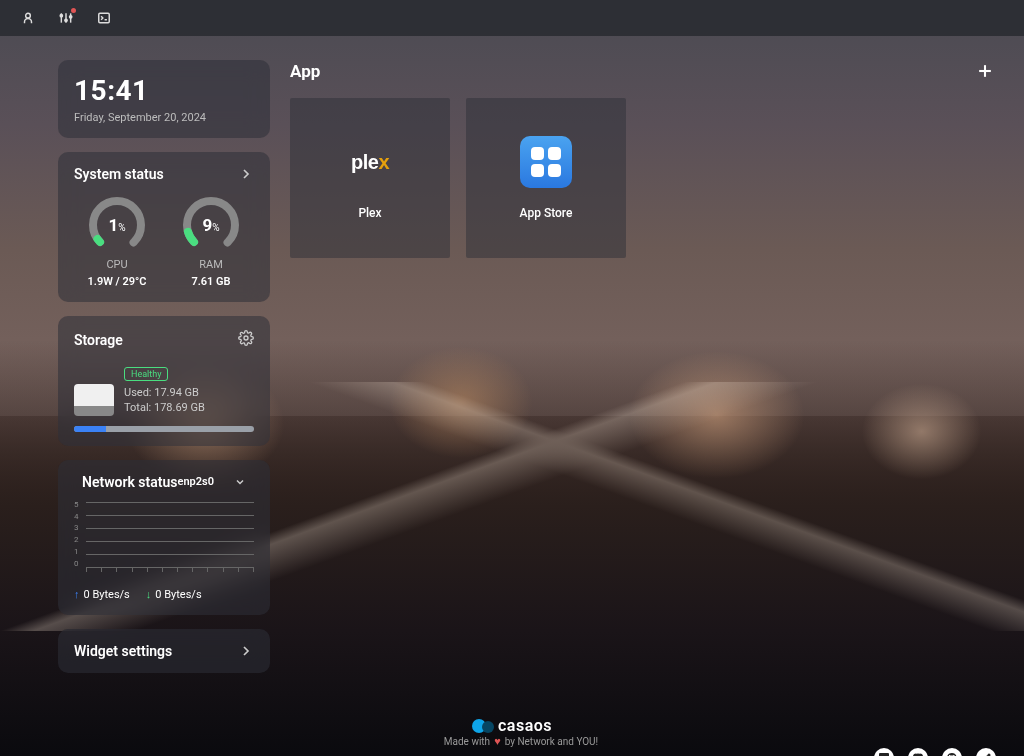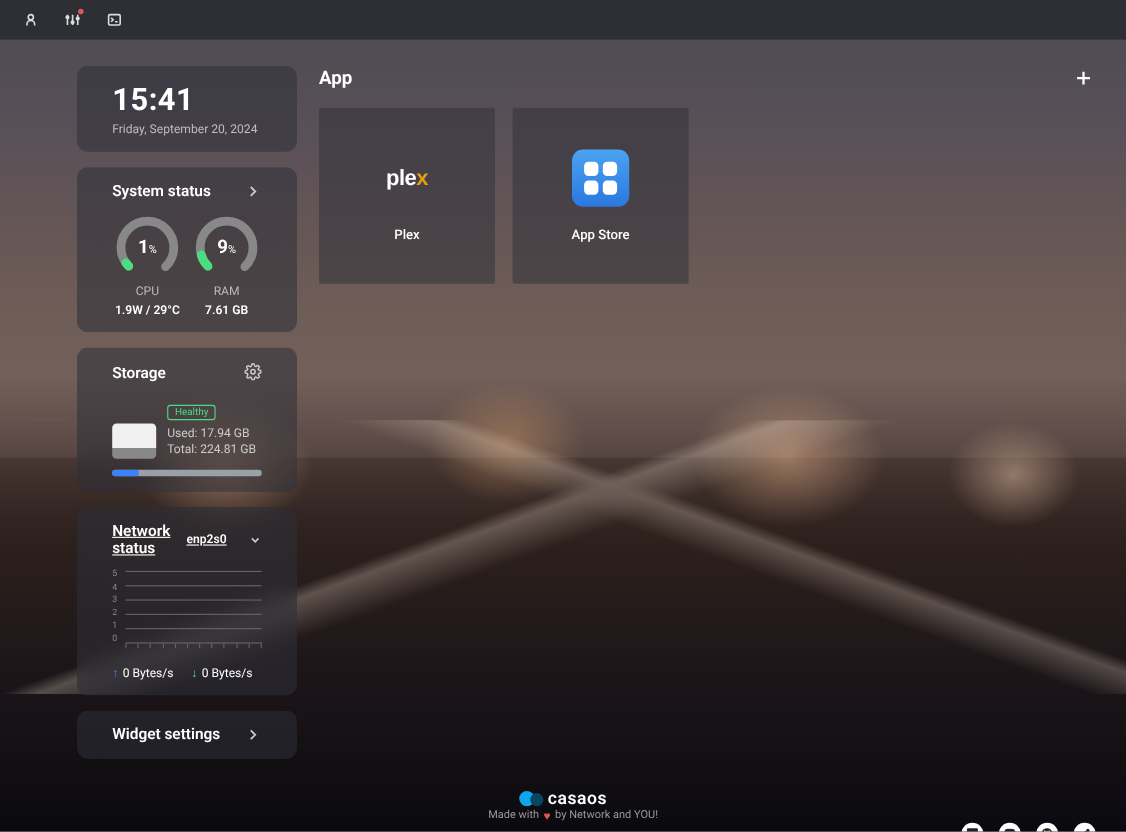--- a/index.html
+++ b/index.html
@@ -82,22 +82,21 @@
   width: 212px;
   display: flex;
   flex-direction: column;
   gap: 14px;
 }
 
 .card {
   background: rgba(45, 48, 56, 0.55);
   backdrop-filter: blur(10px);
   border-radius: 10px;
-  padding: 14px 32px;
-  margin-left: 12px;
+  padding: 14px 16px;
 }
 
 .clock-time {
   font-size: 28px;
   font-weight: 700;
   letter-spacing: 0.5px;
 }
 .clock-date {
   font-size: 11px;
   color: #bdbdbd;
@@ -189,24 +188,23 @@
   overflow: hidden;
 }
 .storage-bar-fill {
   height: 100%;
   background: #3b82f6;
   width: 18%;
 }
 
 .net-header {
   display: flex;
-  justify-content: flex-end;
+  justify-content: center;
   align-items: center;
   margin-bottom: 10px;
-  text-decoration: underline;
 }
 .net-iface {
   font-size: 11px;
   font-weight: 600;
   display: flex;
   align-items: center;
   gap: 20px;
   cursor: pointer;
 }
 .net-chart {
@@ -504,21 +502,21 @@
               <circle cx="12" cy="12" r="3"></circle>
               <path d="M19.4 15a1.7 1.7 0 00.3 1.8l.1.1a2 2 0 11-2.8 2.8l-.1-.1a1.7 1.7 0 00-1.8-.3 1.7 1.7 0 00-1 1.5V21a2 2 0 01-4 0v-.1a1.7 1.7 0 00-1-1.5 1.7 1.7 0 00-1.8.3l-.1.1a2 2 0 11-2.8-2.8l.1-.1a1.7 1.7 0 00.3-1.8 1.7 1.7 0 00-1.5-1H3a2 2 0 010-4h.1a1.7 1.7 0 001.5-1 1.7 1.7 0 00-.3-1.8l-.1-.1a2 2 0 112.8-2.8l.1.1a1.7 1.7 0 001.8.3H9a1.7 1.7 0 001-1.5V3a2 2 0 014 0v.1a1.7 1.7 0 001 1.5 1.7 1.7 0 001.8-.3l.1-.1a2 2 0 112.8 2.8l-.1.1a1.7 1.7 0 00-.3 1.8V9a1.7 1.7 0 001.5 1H21a2 2 0 010 4h-.1a1.7 1.7 0 00-1.5 1z"></path>
             </svg>
         </div>
       </div>
       <div class="storage-body">
         <div class="disk-icon"></div>
         <div class="storage-info">
           <div class="health-badge">Healthy</div>
           <div class="storage-line">Used: 17.94 GB</div>
-          <div class="storage-line">Total: 224.81 GB</div>
+          <div class="storage-line">Total: 178.69 GB</div>
         </div>
       </div>
       <div class="storage-bar">
         <div class="storage-bar-fill"></div>
       </div>
     </div>
 
     <div class="card">
       <div class="net-header">
         <div class="card-title">Network status</div>

